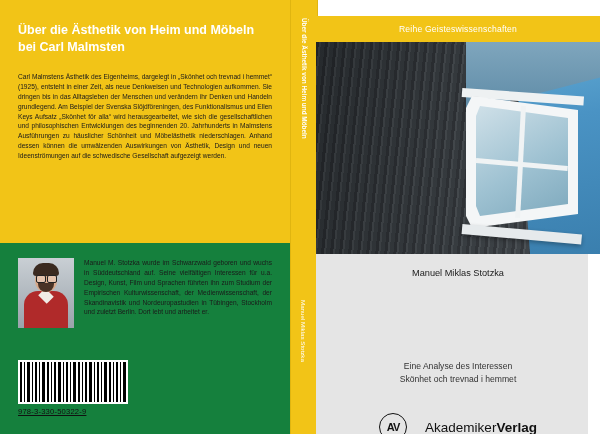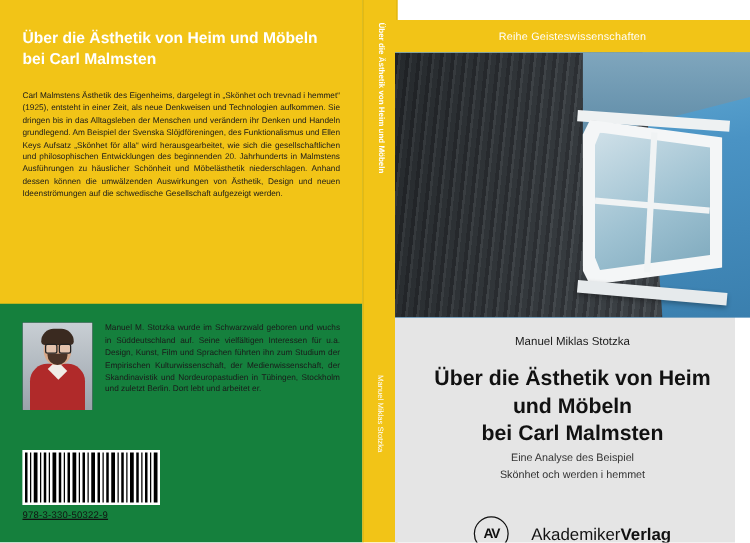--- a/index.html
+++ b/index.html
@@ -272,29 +272,24 @@
       <div class="eave"></div>
       <div class="win-frame"></div>
       <div class="win-inner"></div>
       <div class="mullion-v"></div>
       <div class="mullion-h"></div>
       <div class="sill"></div>
     </div>
 
     <div class="front-author">Manuel Miklas Stotzka</div>
 
-    <div class="front-title">
-      <div>Über die Ästhetik von Heim</div>
-      <div>und Möbeln</div>
-      <div>bei Carl Malmsten</div>
-    </div>
 
     <div class="front-sub">
-      <div>Eine Analyse des Beispiel</div>
-      <div>Skönhet och werden i hemmet</div>
+      <div>Eine Analyse des Interessen</div>
+      <div>Skönhet och trevnad i hemmet</div>
     </div>
 
     <div class="publisher">
       <div class="pub-mark">AV</div>
       <div class="pub-name">
         <span>Akademiker</span><b>Verlag</b>
       </div>
     </div>
   </div>
 

